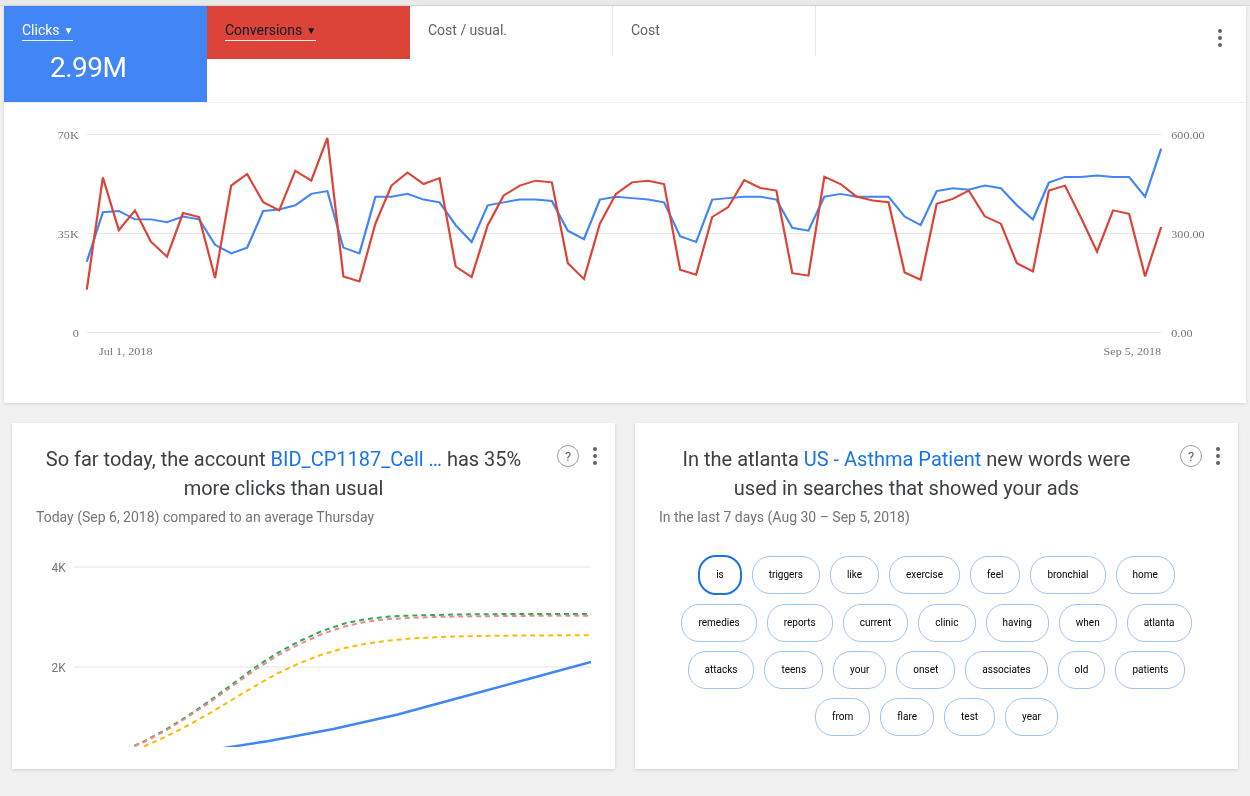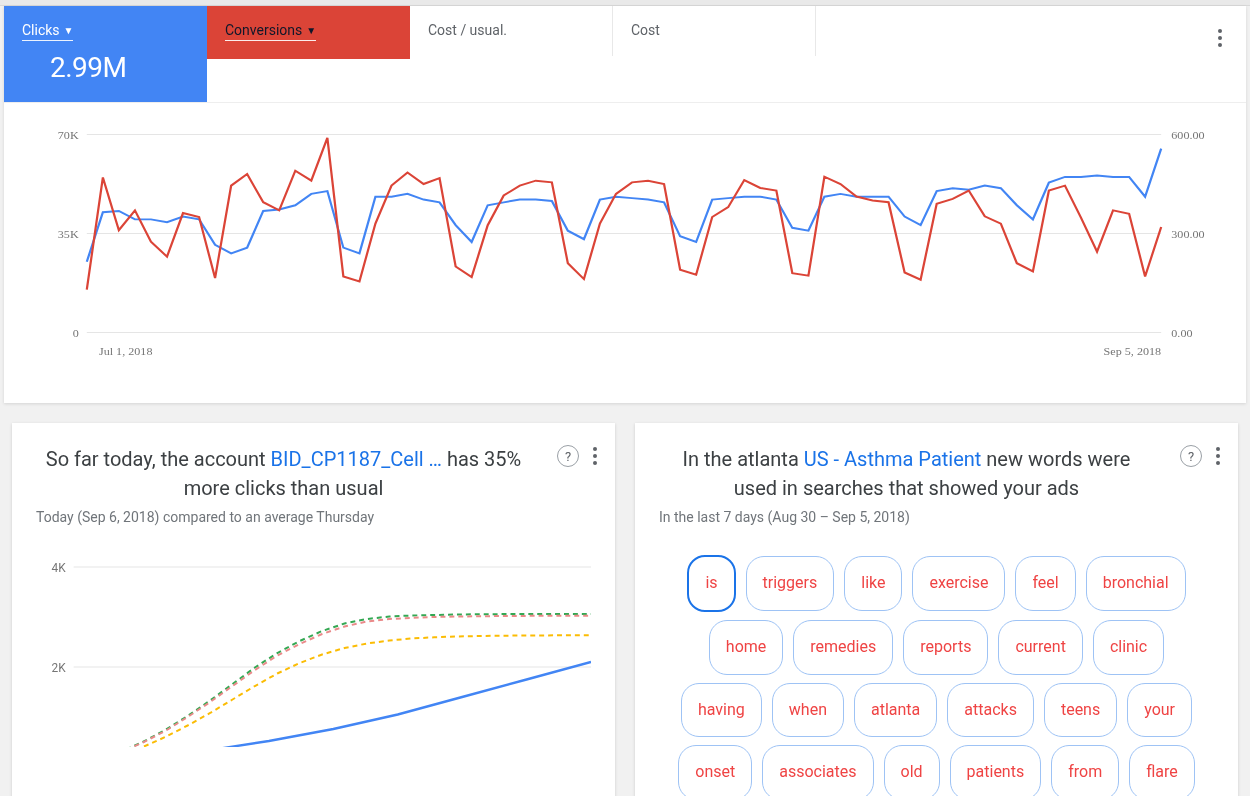--- a/index.html
+++ b/index.html
@@ -57,21 +57,21 @@
   .card-icons { position:absolute; right:14px; top:20px; display:flex; gap:10px; align-items:center; color:#757575;}
   .help-circle {
     width:22px; height:22px; border-radius:50%; border:1.5px solid #9aa0a6;
     display:flex;align-items:center;justify-content:center; font-size:13px; color:#5f6368; cursor:pointer;
   }
   .small-chart { margin-top: 22px; }
   svg.minichart { width:100%; height:200px; display:block; }
   .chips { margin-top:26px; line-height: 2.8; text-align:center; }
   .chip {
     display:inline-block; padding:4px 16px; border:1.5px solid #9ec3f5;
-    border-radius:18px; color:#ef4444; font-size:16px; margin:4px 5px; cursor:pointer; background:#fff;
+    border-radius:18px; color:#000000; font-size:10px; margin:4px 5px; cursor:pointer; background:#fff;
   }
   .chip.sel { border:2.5px solid #1a73e8; }
   .tri { font-size:10px; }
   .vdots { display:flex; flex-direction:column; gap:3px; cursor:pointer; padding:4px;}
   .vdots span{ width:4px;height:4px;border-radius:50%;background:#5f6368; }
 </style>
 </head>
 <body>
 
 <div class="top-border"></div>

